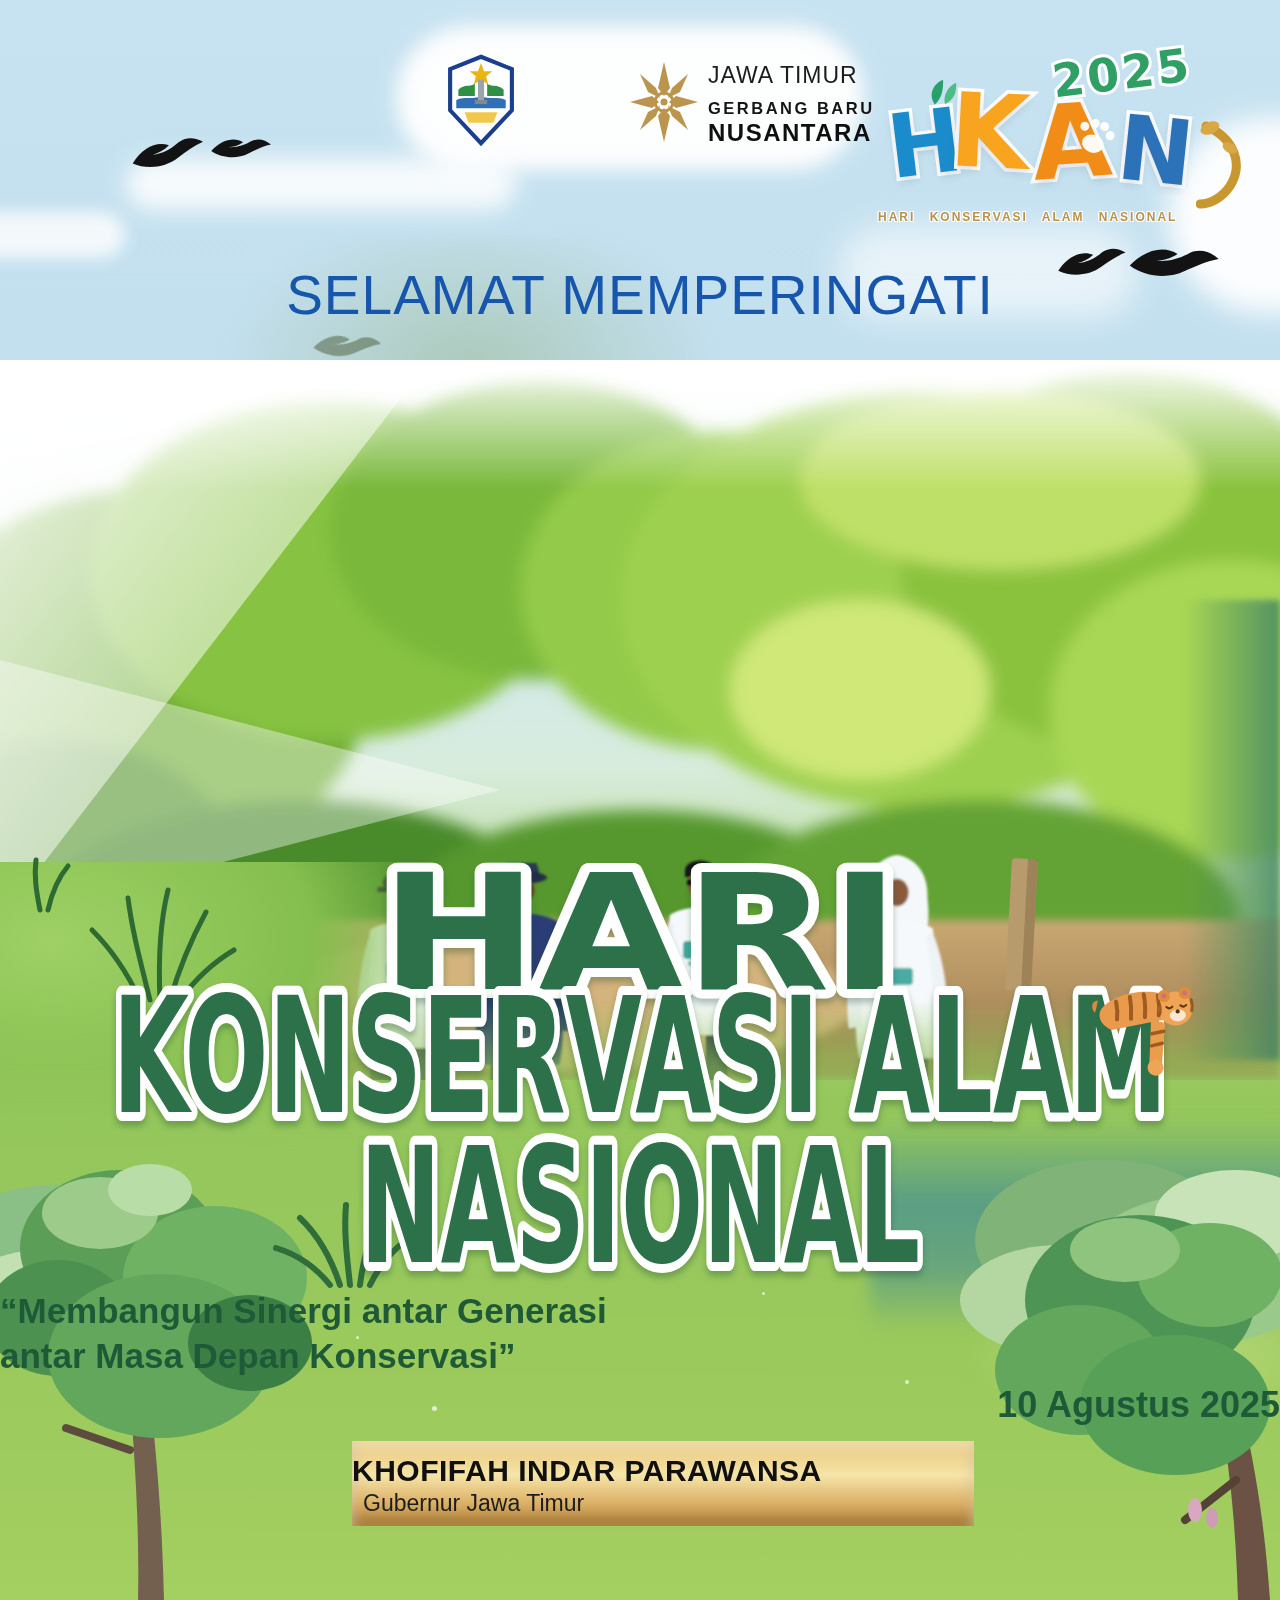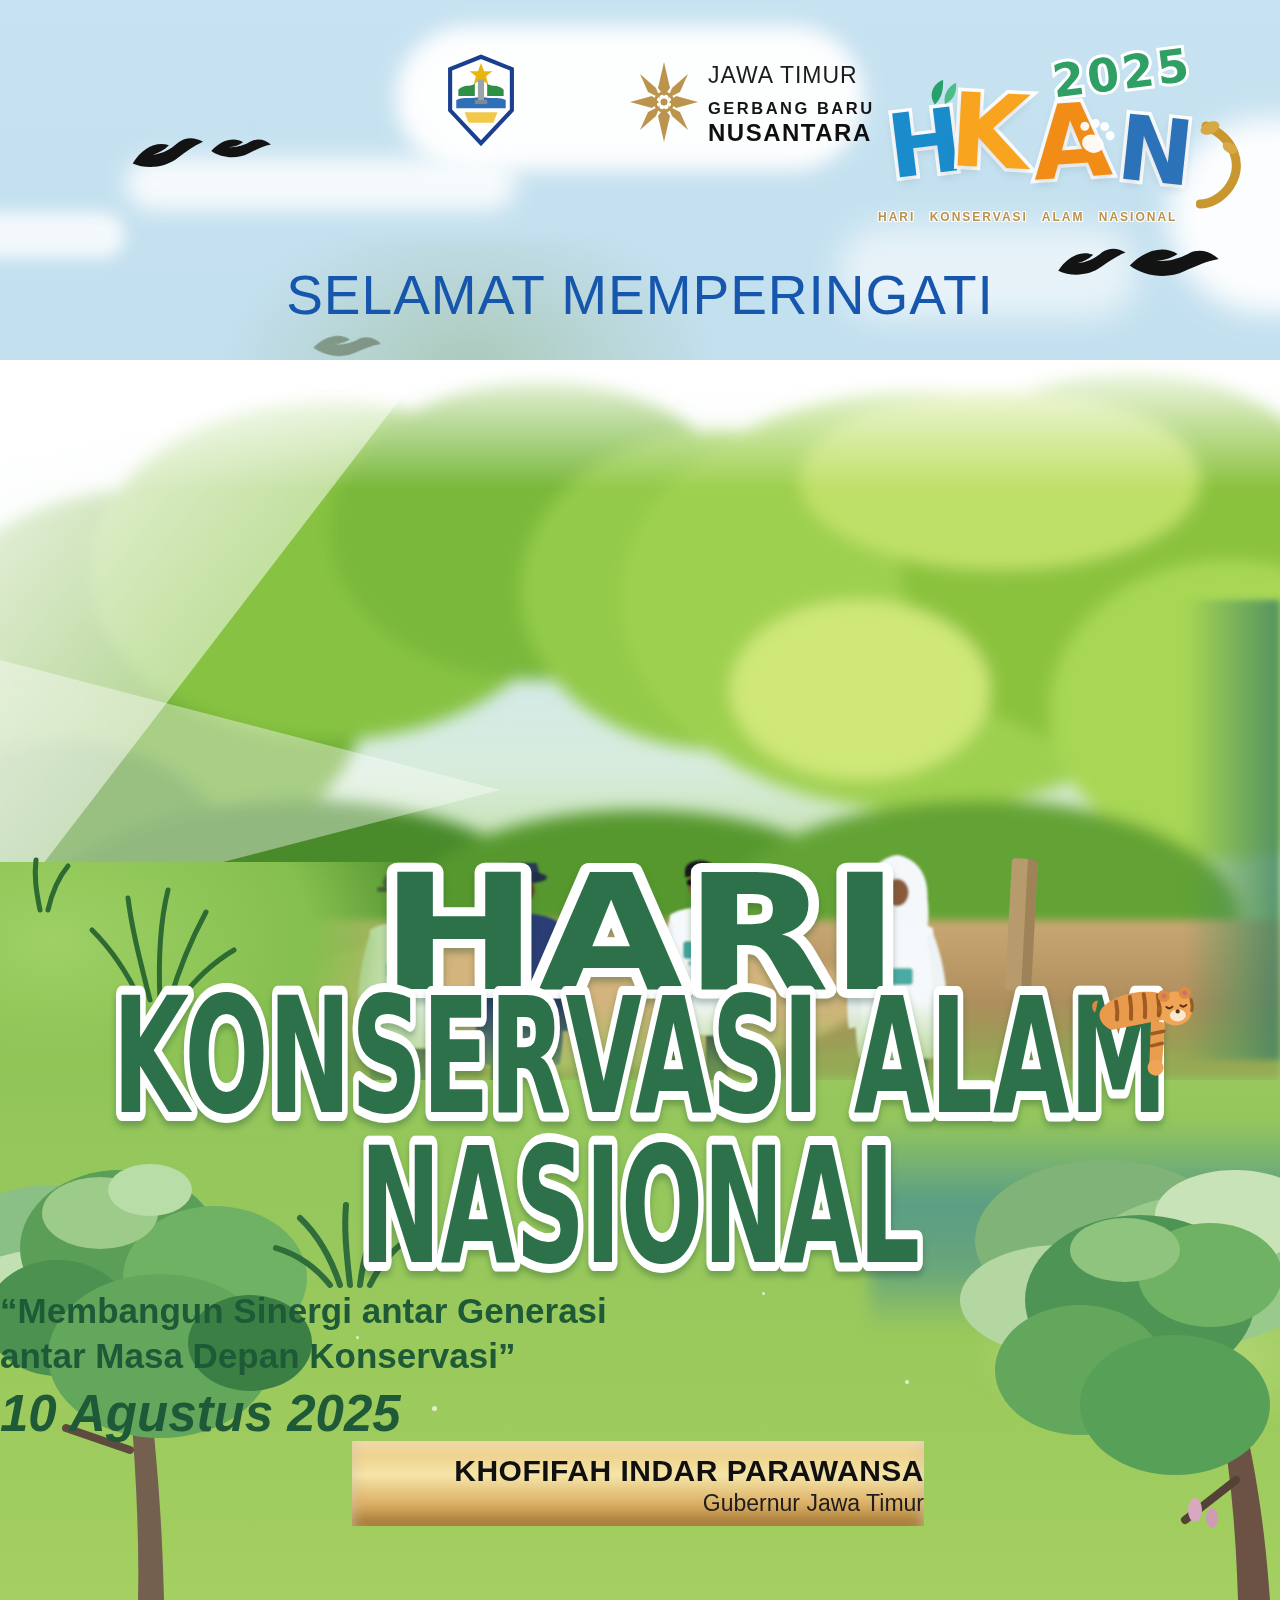--- a/index.html
+++ b/index.html
@@ -42,23 +42,23 @@
   
   .greeting{position:absolute;left:0;top:263px;width:100%;text-align:center;
       font-size:55px;font-weight:normal;letter-spacing:1px;color:#1756ad;}
   
   .title-svg{position:absolute;left:0;top:840px;width:1280px;height:470px;}
   .title-svg text{fill:#2c7149;stroke:#ffffff;stroke-width:18px;paint-order:stroke;stroke-linejoin:round;
       font-family:"DejaVu Sans",sans-serif;font-weight:bold;filter:drop-shadow(0 5px 3px rgba(25,70,45,.32));}
   
   .quote{position:absolute;left:0;top:1288px;width:100%;color:#1e5a38;
       font-weight:bold;font-size:35px;line-height:45px;}
-  .date{position:absolute;left:0;top:1384px;width:100%;text-align:left;color:#1e5a38;font-weight:bold;font-size:51px;font-style:italic;}
-  
-  .banner{position:absolute;left:352px;top:1441px;width:572px;height:85px;text-align:right;
+  .date{position:absolute;left:0;top:1384px;width:100%;text-align:right;color:#1e5a38;font-weight:bold;font-size:36px;}
+  
+  .banner{position:absolute;left:352px;top:1441px;width:622px;height:85px;text-align:left;
       background:linear-gradient(180deg,#e8c478 0%,#f6e5a8 40%,#ddb269 72%,#b5883f 100%);
       box-shadow:inset 0 6px 14px rgba(255,255,255,.5),inset 0 -8px 14px rgba(120,80,25,.35);}
   .banner .nm{margin-top:13px;font-size:30px;font-weight:bold;letter-spacing:.5px;color:#101010;}
   .banner .tt{margin-top:2px;font-size:23px;color:#1d1d1d;padding-left:11px;}
   
   .paint{left:0;top:1000px;width:1280px;height:600px;
       background:linear-gradient(180deg,rgba(146,197,90,0) 0%,rgba(146,197,90,.6) 10%,rgba(148,198,92,.95) 20%,#95c75c 30%,#9cca5c 65%,#a4cf61 100%);}
   .hill-left{left:-140px;top:862px;width:600px;height:360px;
       background:radial-gradient(ellipse at 32% 22%,#9ed065 0%,#85bf4f 45%,rgba(133,191,79,0) 70%);}
   .water{left:870px;top:1120px;width:460px;height:210px;filter:blur(8px);

